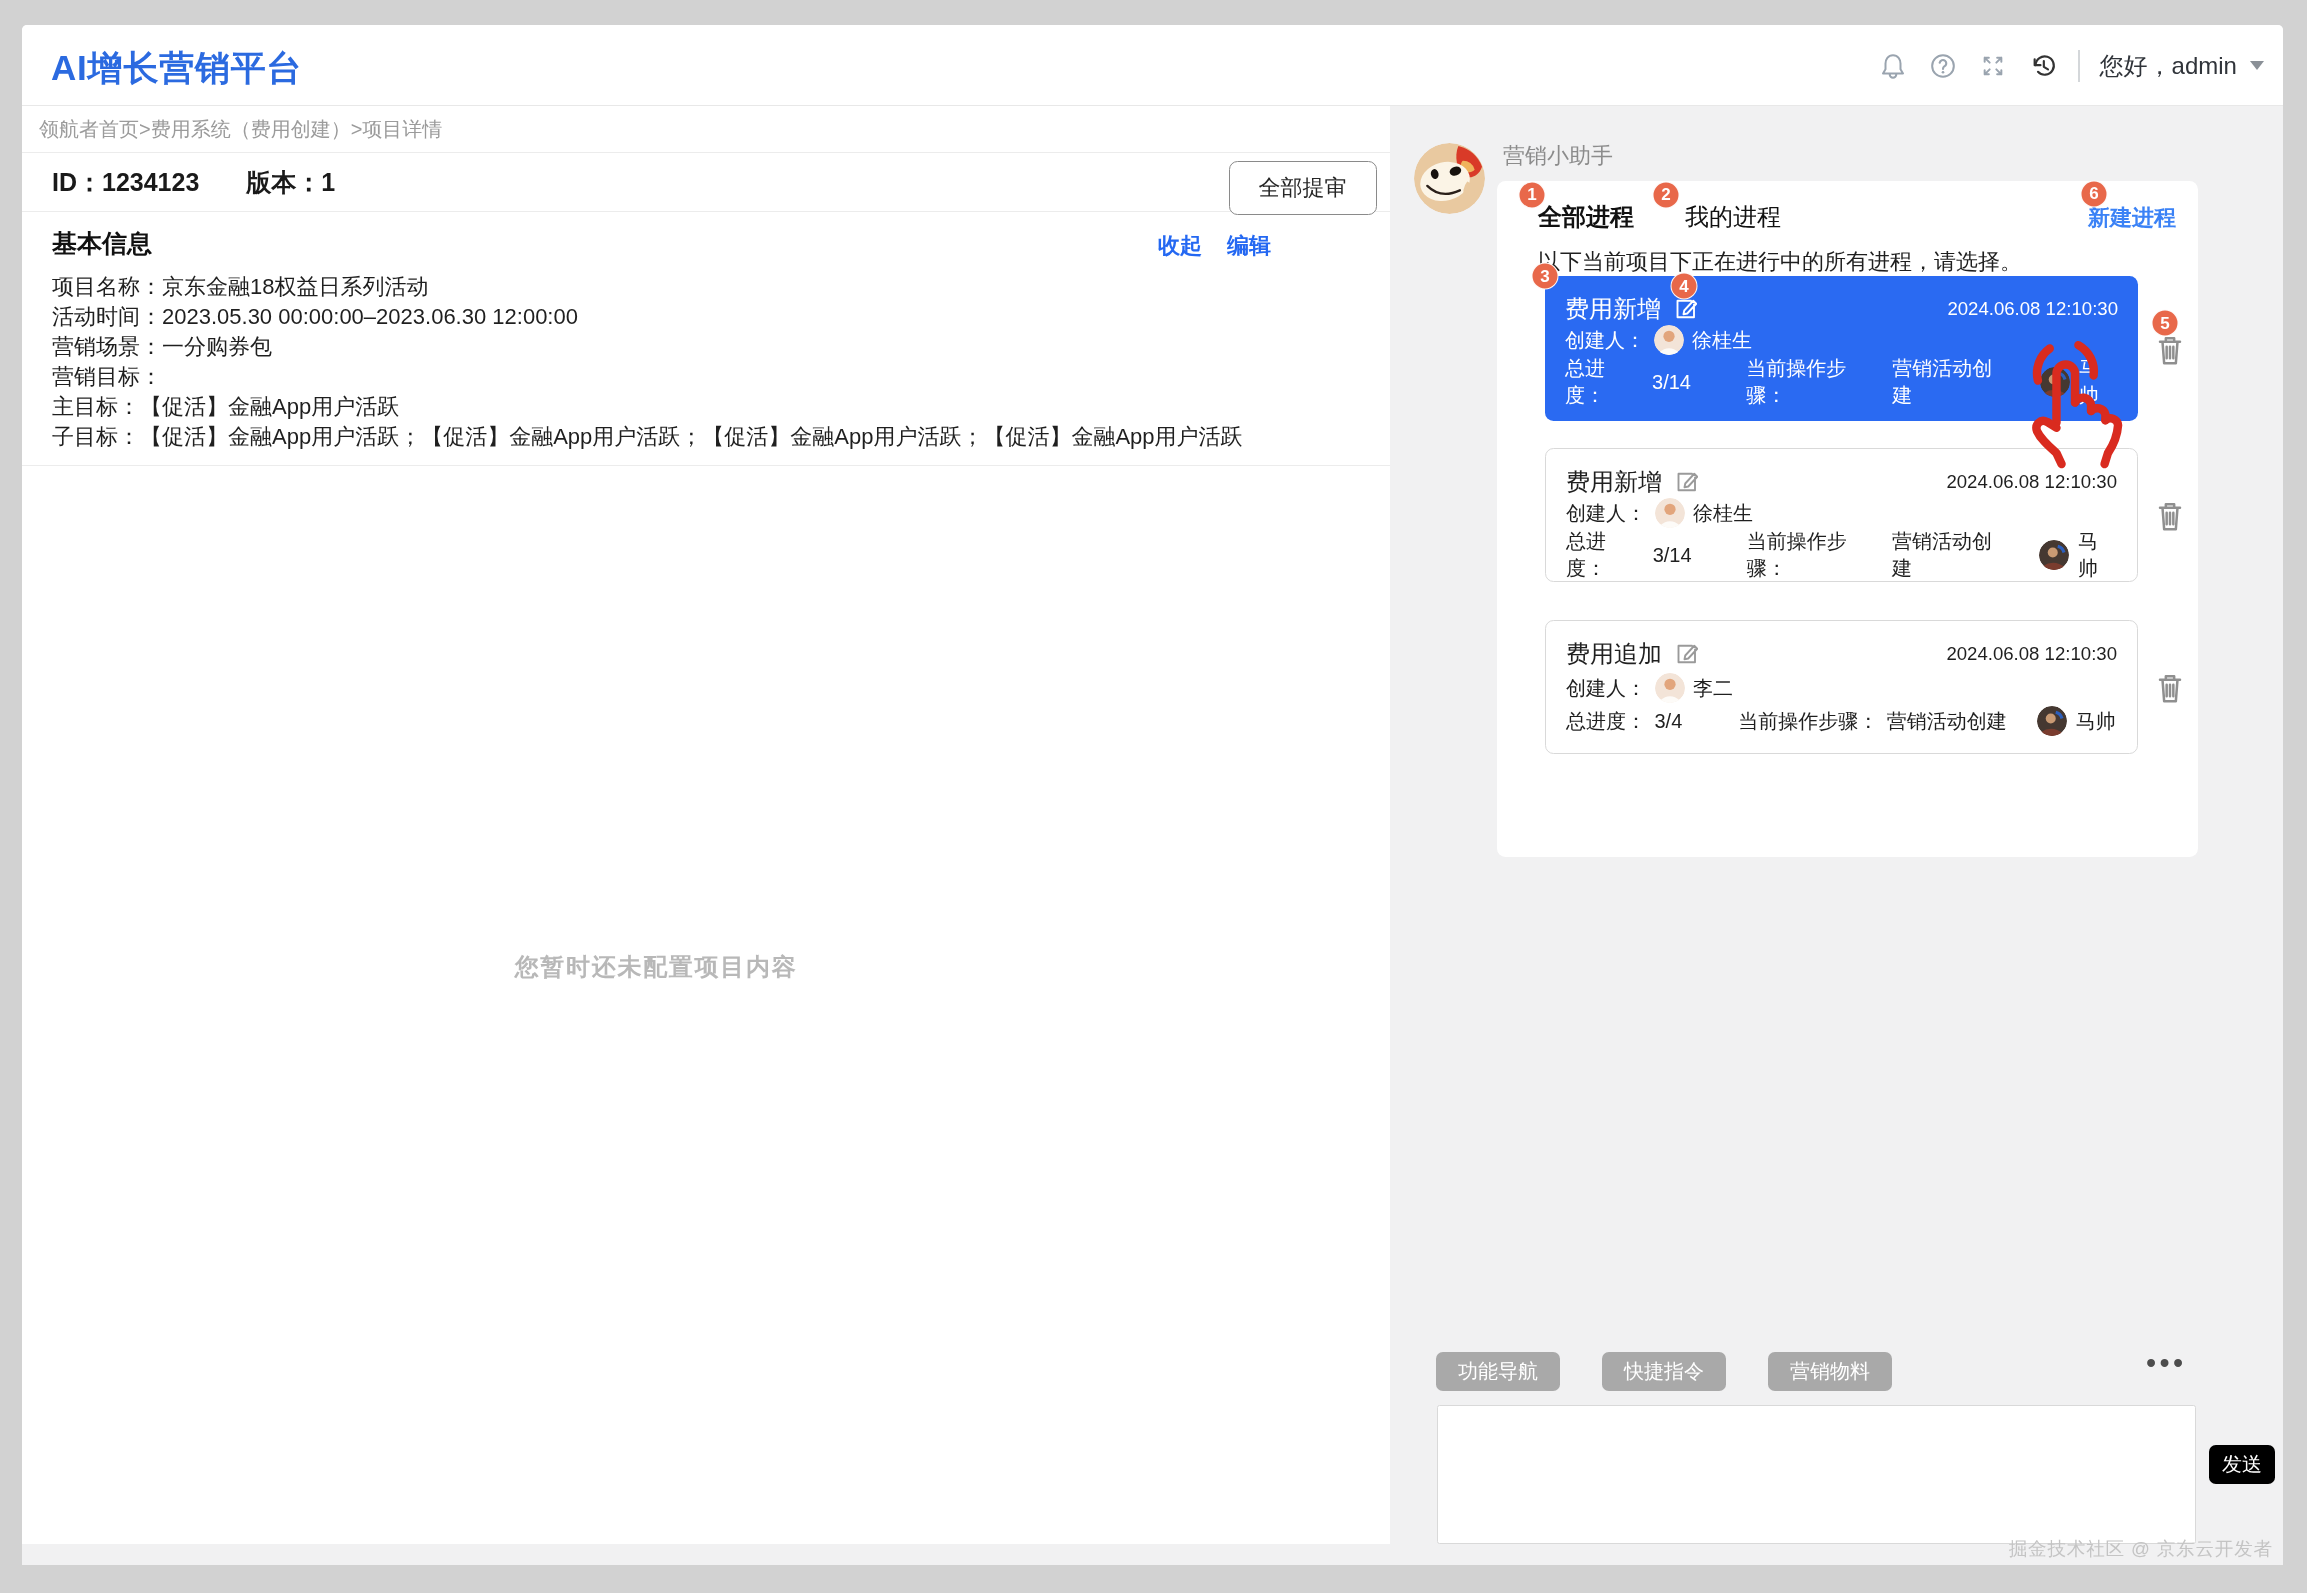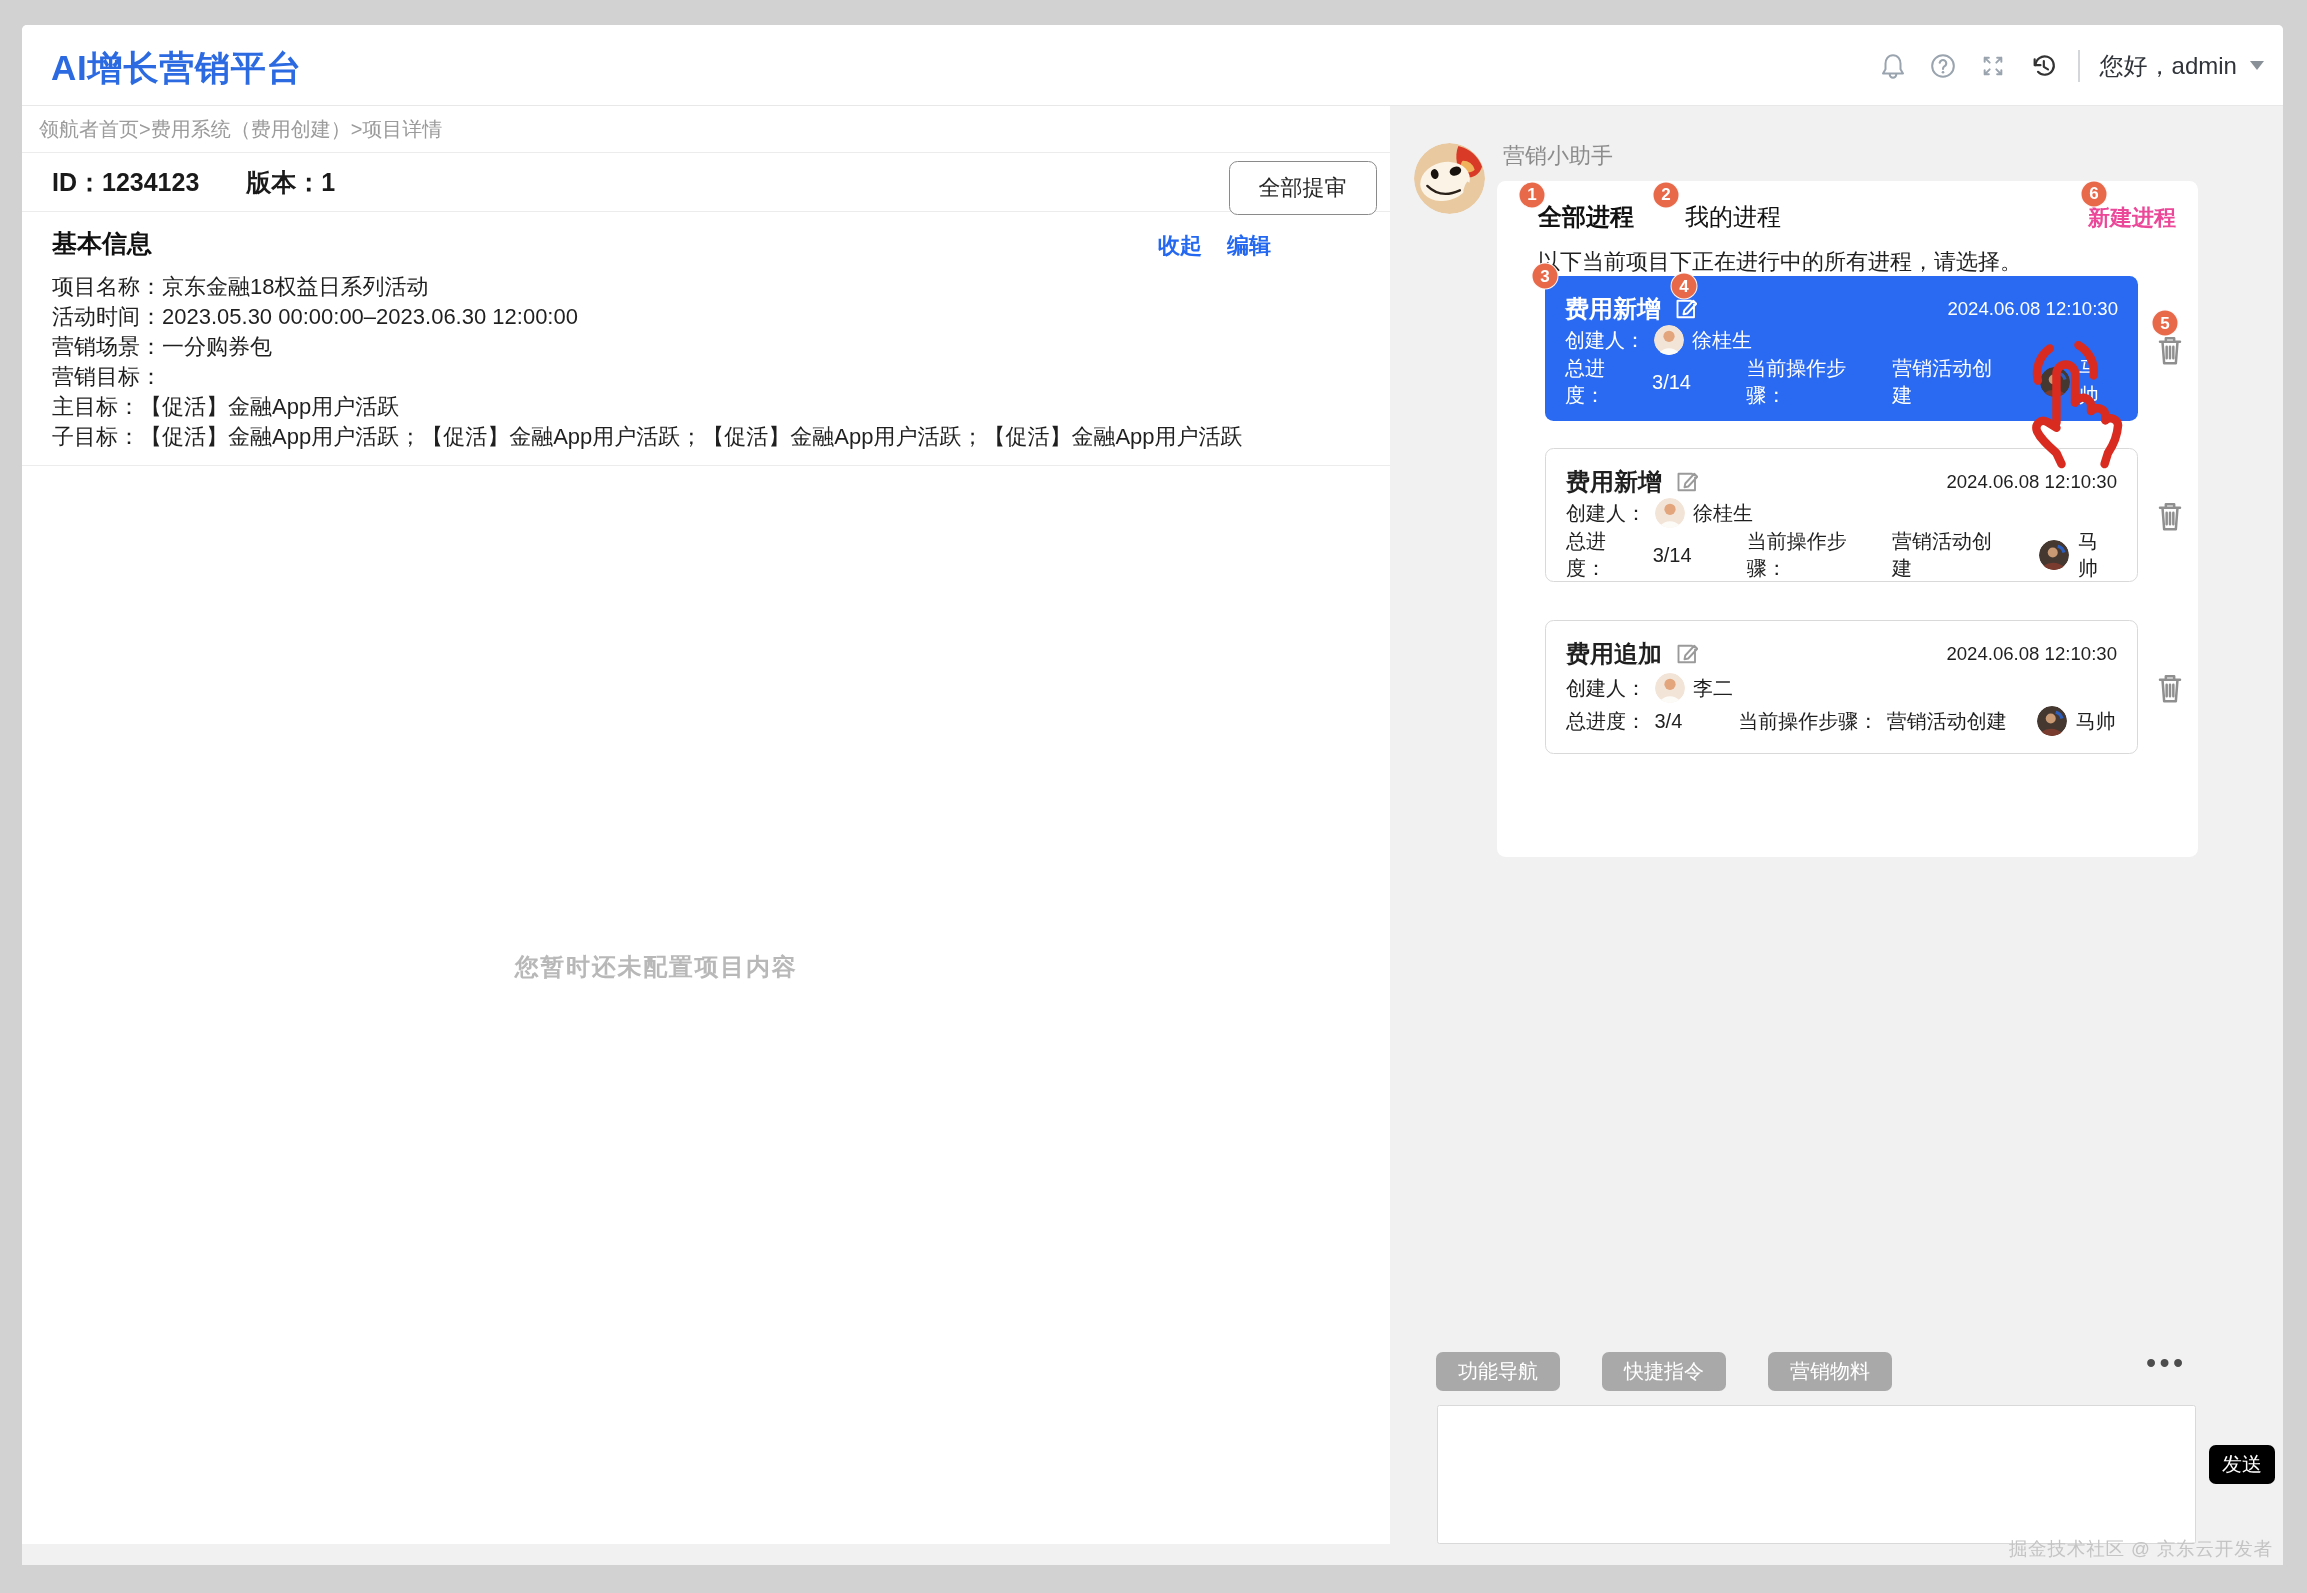--- a/index.html
+++ b/index.html
@@ -36,31 +36,31 @@
   #empty-hint { position:absolute; left:0; top:845px; width:1268px; text-align:center; font-size:24px; font-weight:bold; color:#b8b8b8; letter-spacing:1.7px; }
 
   
   #assistant-avatar { position:absolute; left:1392px; top:37px; width:71px; height:71px; border-radius:50%; overflow:hidden; }
   #assistant-name { position:absolute; left:1481px; top:35px; font-size:22px; color:#8c8c8c; }
 
   #chat-card { position:absolute; left:1475px; top:75px; width:701px; height:676px; background:#fff; border-radius:8.5px; }
   #tabs { position:absolute; left:41px; top:20px; display:flex; gap:51px; }
   .tab { font-size:24px; color:#111; cursor:pointer; }
   .tab.active { font-weight:bold; }
-  #new-process-link { position:absolute; right:22px; top:22px; font-size:22px; color:#ec4899; font-weight:600; cursor:pointer; }
+  #new-process-link { position:absolute; right:22px; top:22px; font-size:22px; color:#3b82f6; font-weight:600; cursor:pointer; }
   #chat-intro { position:absolute; left:41px; top:66px; font-size:22px; color:#1f1f1f; }
 
   .process-card { position:absolute; left:48px; width:593px; border-radius:8.5px; padding:17px 20px; display:flex; flex-direction:column; justify-content:space-between; cursor:pointer; }
   .process-card.selected { background:#2a6af2; color:#fff; border:none; }
   .process-card.plain { background:#fff; color:#1f1f1f; border:1.7px solid #d9d9d9; }
   #process-0 { top:95px; height:145px; }
   #process-1 { top:267px; height:134px; }
   #process-2 { top:439px; height:134px; }
   .pc-row1 { display:flex; align-items:center; gap:12px; position:relative; }
-  .pc-title { font-size:24px; font-weight:bold; }
+  .pc-title { font-size:24px; font-weight:normal; }
   .pc-time { position:absolute; right:0; top:5px; font-size:18.6px; font-weight:normal; }
   .pc-row { display:flex; align-items:center; gap:8.5px; font-size:20px; }
   .pc-gap { width:39px; }
   .mini-avatar { width:30px; height:30px; border-radius:50%; overflow:hidden; flex:none; }
   .edit-icon { width:24px; height:24px; cursor:pointer; }
 
   .trash-btn { position:absolute; left:658px; width:30px; height:34px; cursor:pointer; }
   #trash-0 { top:152px; } #trash-1 { top:318px; } #trash-2 { top:490px; }
 
   .marker { position:absolute; width:27px; height:27px; border-radius:50%; background:#e8684a; border:1.7px solid rgba(255,255,255,.95);

